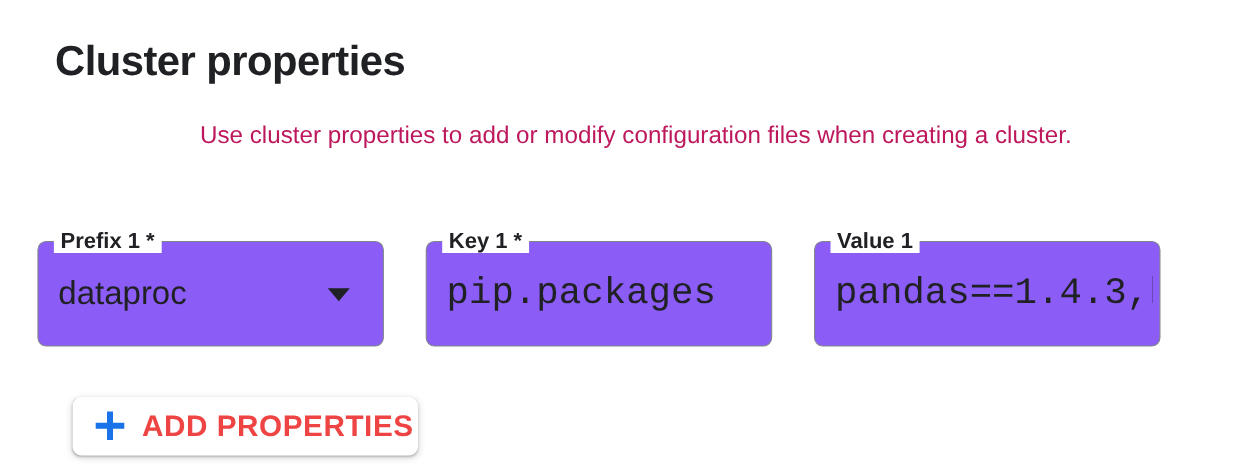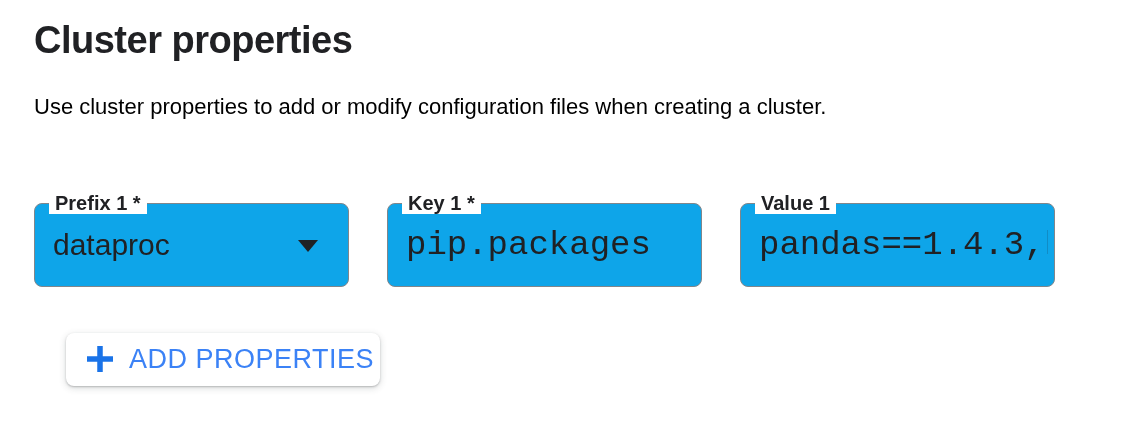--- a/index.html
+++ b/index.html
@@ -13,47 +13,48 @@
     position: relative;
     width: 1122px;
     height: 432px;
     overflow: hidden;
     background: #ffffff;
   }
   .content {
     padding: 18px 0 0 34px;
   }
   .page-title {
-    margin: 0;
+    margin: 16px;
     font-size: 38px;
     font-weight: 700;
     letter-spacing: -0.5px;
     line-height: 1.2;
     color: #202124;
   }
   .page-description {
     margin: 30px 0 0 0;
     font-size: 22px;
     font-weight: 400;
     line-height: 1.2;
-    color: #000000;
+    color: #be185d;
+    text-align: center;
   }
   .fields-row {
     display: flex;
     margin-top: 83px;
   }
   .field {
     position: relative;
     box-sizing: border-box;
     width: 315px;
-    height: 84px;
+    height: 96px;
     border: 1.5px solid #80868b;
     border-radius: 8px;
     margin-right: 38px;
-    background: #0ea5e9;
+    background: #8b5cf6;
   }
   .field:last-child { margin-right: 16px; }
   .field-label {
     position: absolute;
     top: -12px;
     left: 14px;
     background: #ffffff;
     padding: 0 6px;
     font-size: 20px;
     font-weight: 700;
@@ -116,23 +117,23 @@
     cursor: pointer;
     font-family: "Liberation Sans", sans-serif;
   }
   .add-button .plus-wrap {
     display: flex;
     align-items: center;
     margin-right: 12px;
   }
   .add-button-label {
     font-size: 27px;
-    font-weight: 400;
+    font-weight: 700;
     letter-spacing: 0.5px;
-    color: #3b82f6;
+    color: #ef4444;
     white-space: nowrap;
   }
 </style>
 </head>
 <body>
 
 <div class="page">
   <div class="content">
 
     <h1 class="page-title">Cluster properties</h1>

